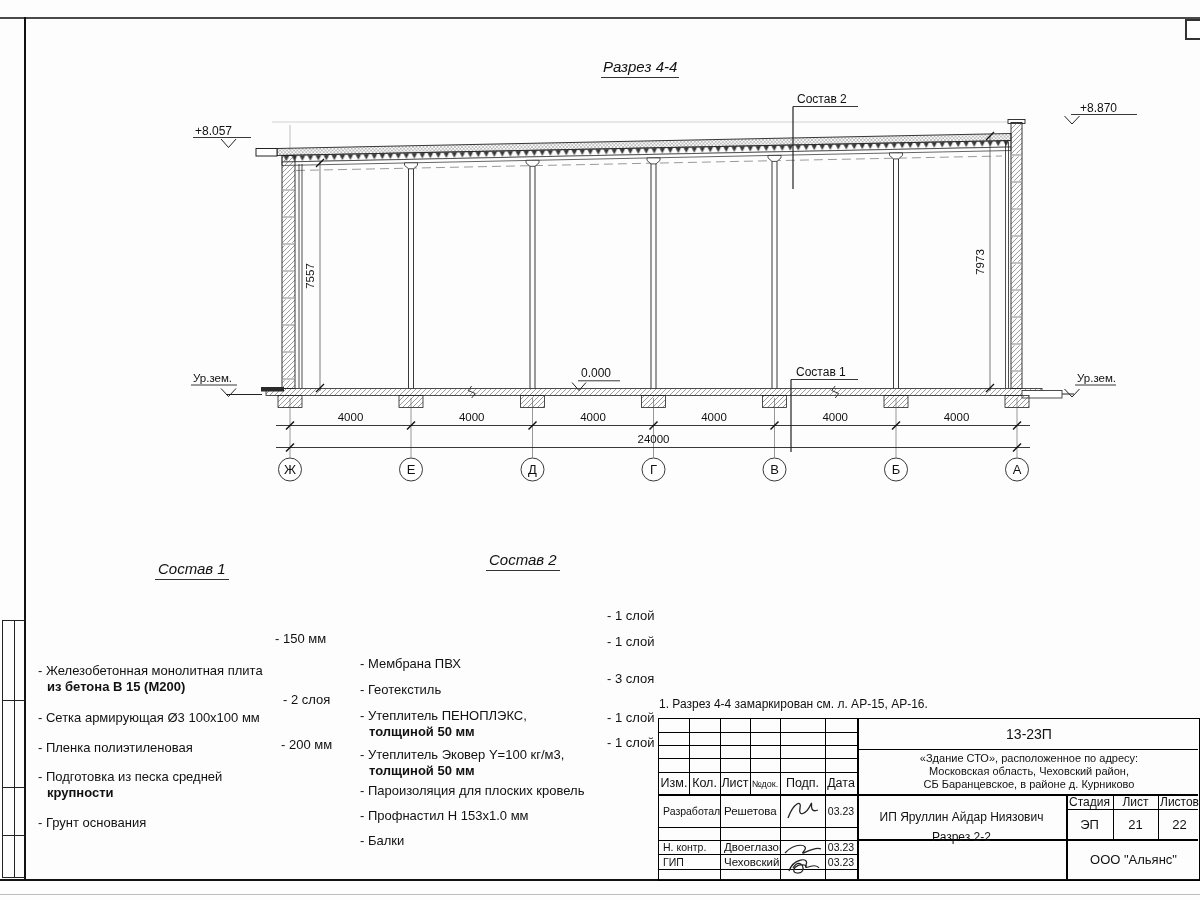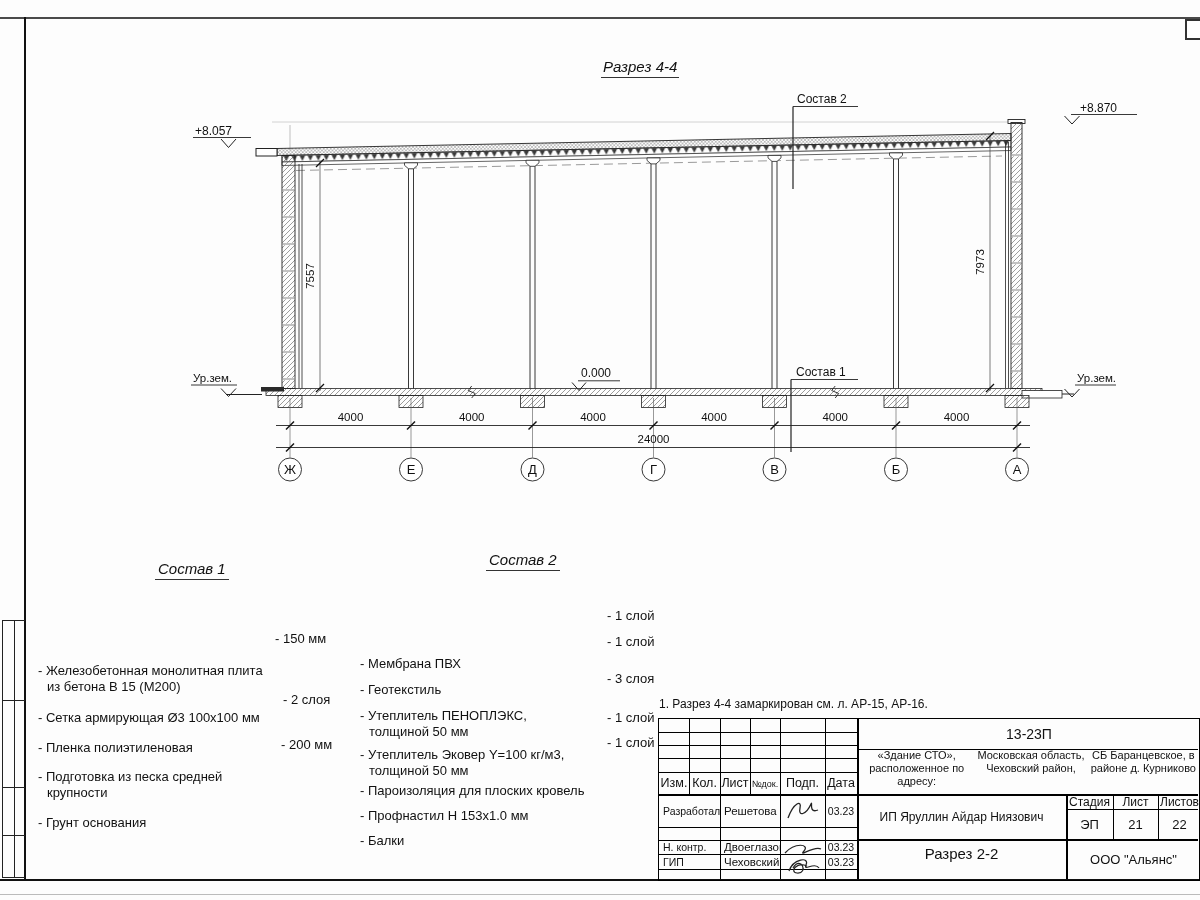--- a/index.html
+++ b/index.html
@@ -5,21 +5,21 @@
   html,body{margin:0;padding:0;background:#e9e9e9;}
   .sheet{position:relative;width:1200px;height:900px;background:#fdfdfd;overflow:hidden;
          font-family:"Liberation Sans",sans-serif;color:#111;}
   .abs{position:absolute;}
   svg text{font-family:"Liberation Sans",sans-serif;fill:#111;}
   .sec-h{position:absolute;font-style:italic;font-size:15px;border-bottom:1px solid #333;
          padding:0 3px 2px 3px;white-space:nowrap;}
   .dwg-title{position:absolute;left:601px;top:58px;font-style:italic;font-size:15px;
          border-bottom:1px solid #333;padding:0 2px 2px 2px;white-space:nowrap;}
   .li{position:absolute;font-size:13px;line-height:15.5px;white-space:nowrap;margin-top:48px;}
-  .li .l2{padding-left:9px;}
+  .li .l2{padding-left:9px;font-weight:bold;}
   .lv{position:absolute;font-size:13px;line-height:15.5px;white-space:nowrap;}
   .note{position:absolute;left:659px;top:697px;font-size:12px;white-space:nowrap;}
   .tb{position:absolute;left:658px;top:718px;width:542px;height:163px;border:1.5px solid #000;
       box-sizing:border-box;}
   .ln{position:absolute;background:#000;}
   .cell{position:absolute;display:flex;align-items:center;justify-content:center;
         overflow:hidden;}
   .cl{justify-content:flex-start;padding-left:4px;box-sizing:border-box;text-align:left;}
   .frame{position:absolute;background:#111;}
   .strip-ln{position:absolute;background:#222;}
@@ -371,29 +371,29 @@
     <div class="cell" style="left:166px;top:135px;width:32px;height:15px;font-size:10.5px">03.23</div>
 
     <svg class="abs" style="left:122px;top:76px" width="44" height="31" viewBox="0 0 44 31">
       <path d="M7,23 C13,7 21,5 19,13 C17,22 25,20 30,9 C32,5 27,19 37,15" fill="none" stroke="#222" stroke-width="1.3"></path>
     </svg>
     <svg class="abs" style="left:122px;top:122px" width="44" height="37" viewBox="0 0 44 37">
       <path d="M4,12 C14,1 29,3 23,10 C17,17 33,4 40,8 M8,30 C12,18 29,15 25,24 C22,31 34,20 38,27 M12,27 C20,14 28,33 16,32 C8,31 16,20 26,25" fill="none" stroke="#222" stroke-width="1.2"></path>
     </svg>
 
     <div class="cell" style="left:198px;top:0;width:344px;height:30px;font-size:14px">13-23П</div>
-    <div class="abs" style="left:198px;top:30px;width:344px;height:45px;display:flex;flex-direction:row;justify-content:center;text-align:center;font-size:11px;line-height:13px">
+    <div class="abs" style="left:198px;top:30px;width:344px;height:45px;display:flex;flex-direction:column;justify-content:center;text-align:center;font-size:11px;line-height:13px">
       <div>«Здание СТО», расположенное по адресу:</div>
       <div>Московская область, Чеховский район,</div>
       <div>СБ Баранцевское, в районе д. Курниково</div>
     </div>
     <div class="cell" style="left:198px;top:75px;width:209px;height:45px;font-size:12px">ИП Яруллин Айдар Ниязович</div>
     <div class="cell" style="left:407px;top:75px;width:47px;height:15px;font-size:12px">Стадия</div>
     <div class="cell" style="left:454px;top:75px;width:45px;height:15px;font-size:12px">Лист</div>
     <div class="cell" style="left:499px;top:75px;width:43px;height:15px;font-size:12px">Листов</div>
     <div class="cell" style="left:407px;top:90px;width:47px;height:30px;font-size:13px">ЭП</div>
     <div class="cell" style="left:454px;top:90px;width:45px;height:30px;font-size:13px">21</div>
     <div class="cell" style="left:499px;top:90px;width:43px;height:30px;font-size:13px">22</div>
-    <div class="cell" style="left:198px;top:120px;width:209px;height:28px;font-size:15px">Разрез 2-2</div>
+    <div class="cell" style="left:198px;top:104px;width:209px;height:28px;font-size:12px">Разрез 2-2</div>
     <div class="cell" style="left:407px;top:120px;width:135px;height:40px;font-size:13px">ООО "Альянс"</div>
   </div>
 
 </div>
 
 </body></html>

